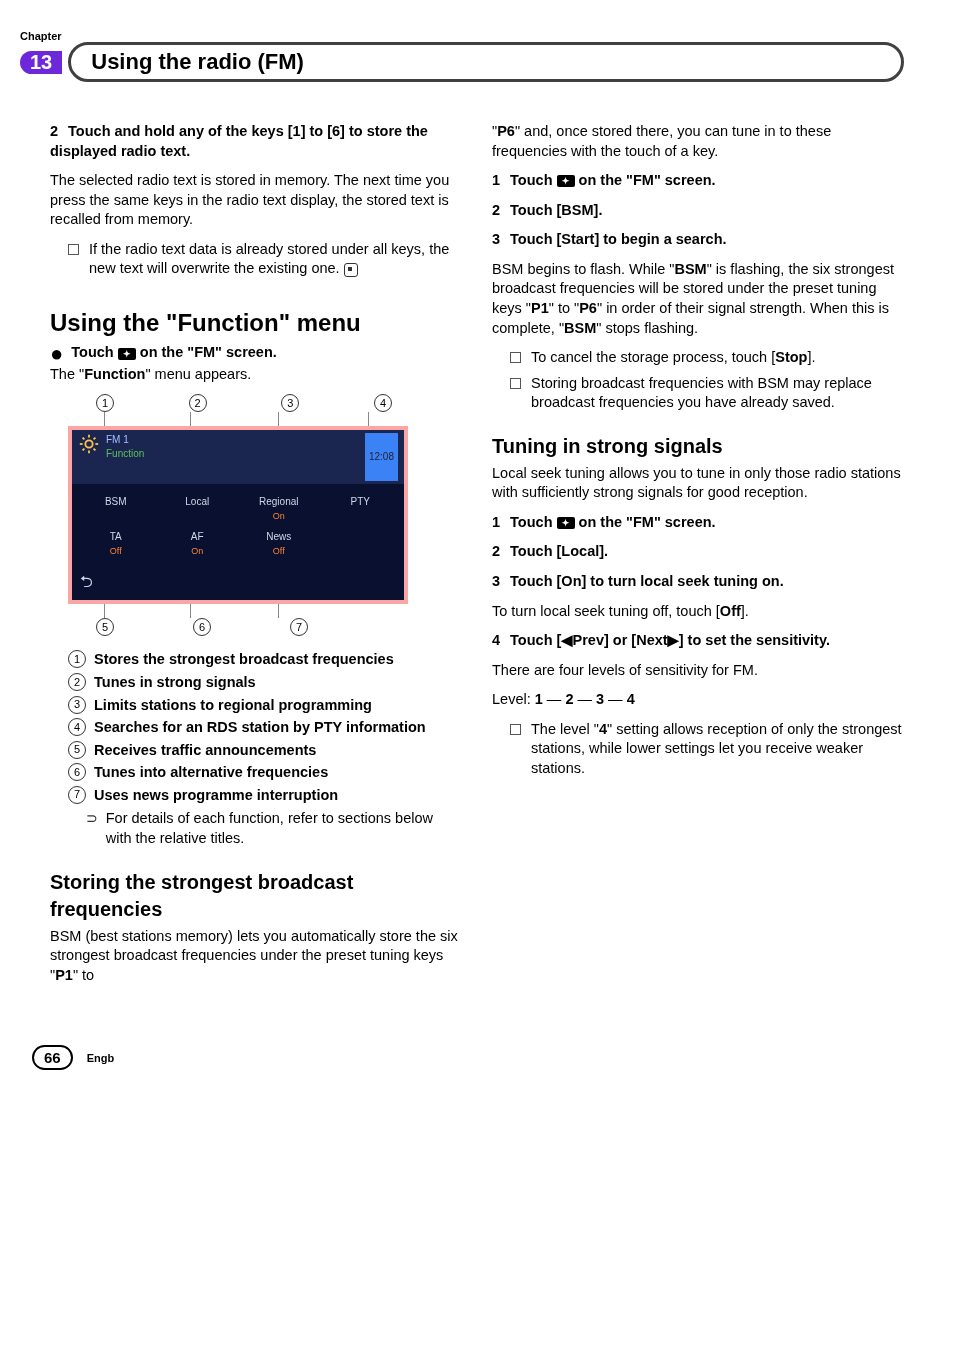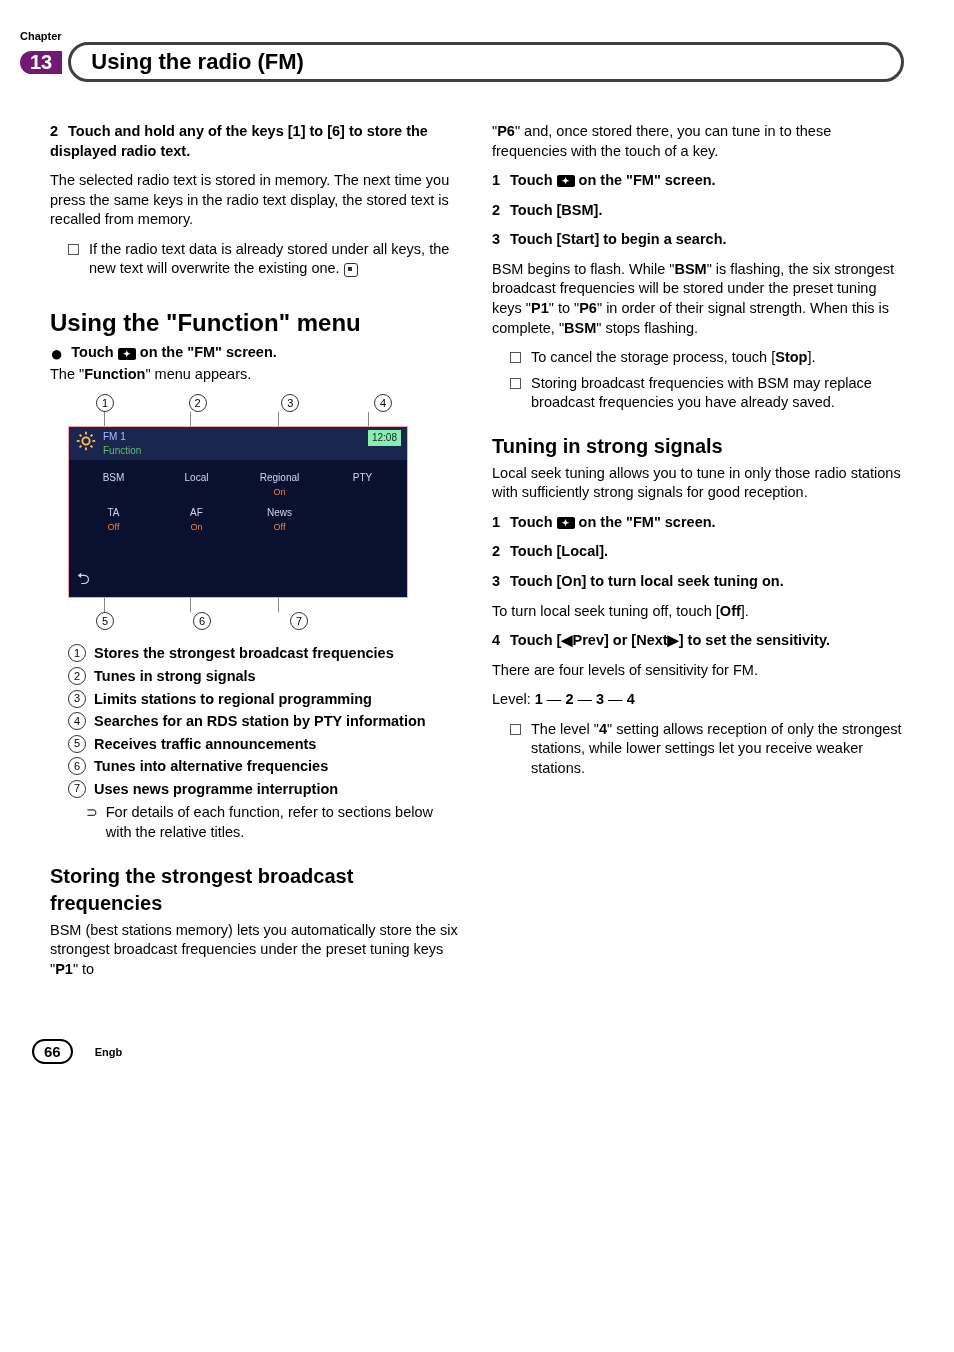--- a/index.html
+++ b/index.html
@@ -19,21 +19,21 @@
     font-weight: bold;
     margin-left: -30px;
   }
   .chapter-header {
     display: flex;
     align-items: center;
     margin-left: -30px;
     margin-bottom: 40px;
   }
   .chapter-badge {
-    background: #701a75;
+    background: #6d28d9;
     color: #fff;
     font-weight: bold;
     font-size: 20px;
     padding: 0 10px;
     border-radius: 12px 0 0 12px;
   }
   .chapter-pill {
     border: 3px solid #404040;
     border-radius: 22px;
     flex: 1;
@@ -148,21 +148,21 @@
   }
   .callout-lines .line {
     position:absolute;
     width:1px;
     background:#888;
     top:0;bottom:0;
   }
   .fn-screen {
     background:#0a1030;
     color:#d0d8e8;
-    border:1px solid #fca5a5;
+    border:4px solid #fca5a5;
     font-size:11px;
     position:relative;
     height:170px;
   }
   .fn-topbar {
     background:#1a2550;
     display:flex;
     justify-content:space-between;
     padding:3px 6px;
     font-size:10px;
@@ -216,21 +216,21 @@
     border-radius:16px;
     padding:2px 10px;
     font-weight:bold;
     font-size:15px;
   }
   .footer {
     margin-top:50px;
     margin-left:-18px;
     display:flex;
     align-items:center;
-    gap:22px;
+    gap:14px;
   }
   .footer-lang {
     font-size:11px;
     font-weight:bold;
   }
 </style>
 </head>
 <body>
 
 <div class="page">
@@ -290,21 +290,21 @@
                     <line x1="17" y1="17" x2="19" y2="19"></line>
                     <line x1="5" y1="19" x2="7" y2="17"></line>
                     <line x1="17" y1="7" x2="19" y2="5"></line>
                   </g>
                 </svg>
             </span>
             <span style="flex:1;padding-left:6px">
               <span>FM 1</span><br>
               <span style="color:#5fbf5f">Function</span>
             </span>
-            <span style="background:#86efac;color:#223;padding:1px 4px;height:14px">12:08</span>
+            <span style="background:#3b82f6;color:#223;padding:17px 4px;height:14px">12:08</span>
           </div>
           <div class="fn-grid">
             <div class="fn-cell">BSM</div>
             <div class="fn-cell">Local</div>
             <div class="fn-cell">
               <span>Regional</span><br>
               <span class="fn-sub">On</span>
             </div>
             <div class="fn-cell">PTY</div>
             <div class="fn-cell">

